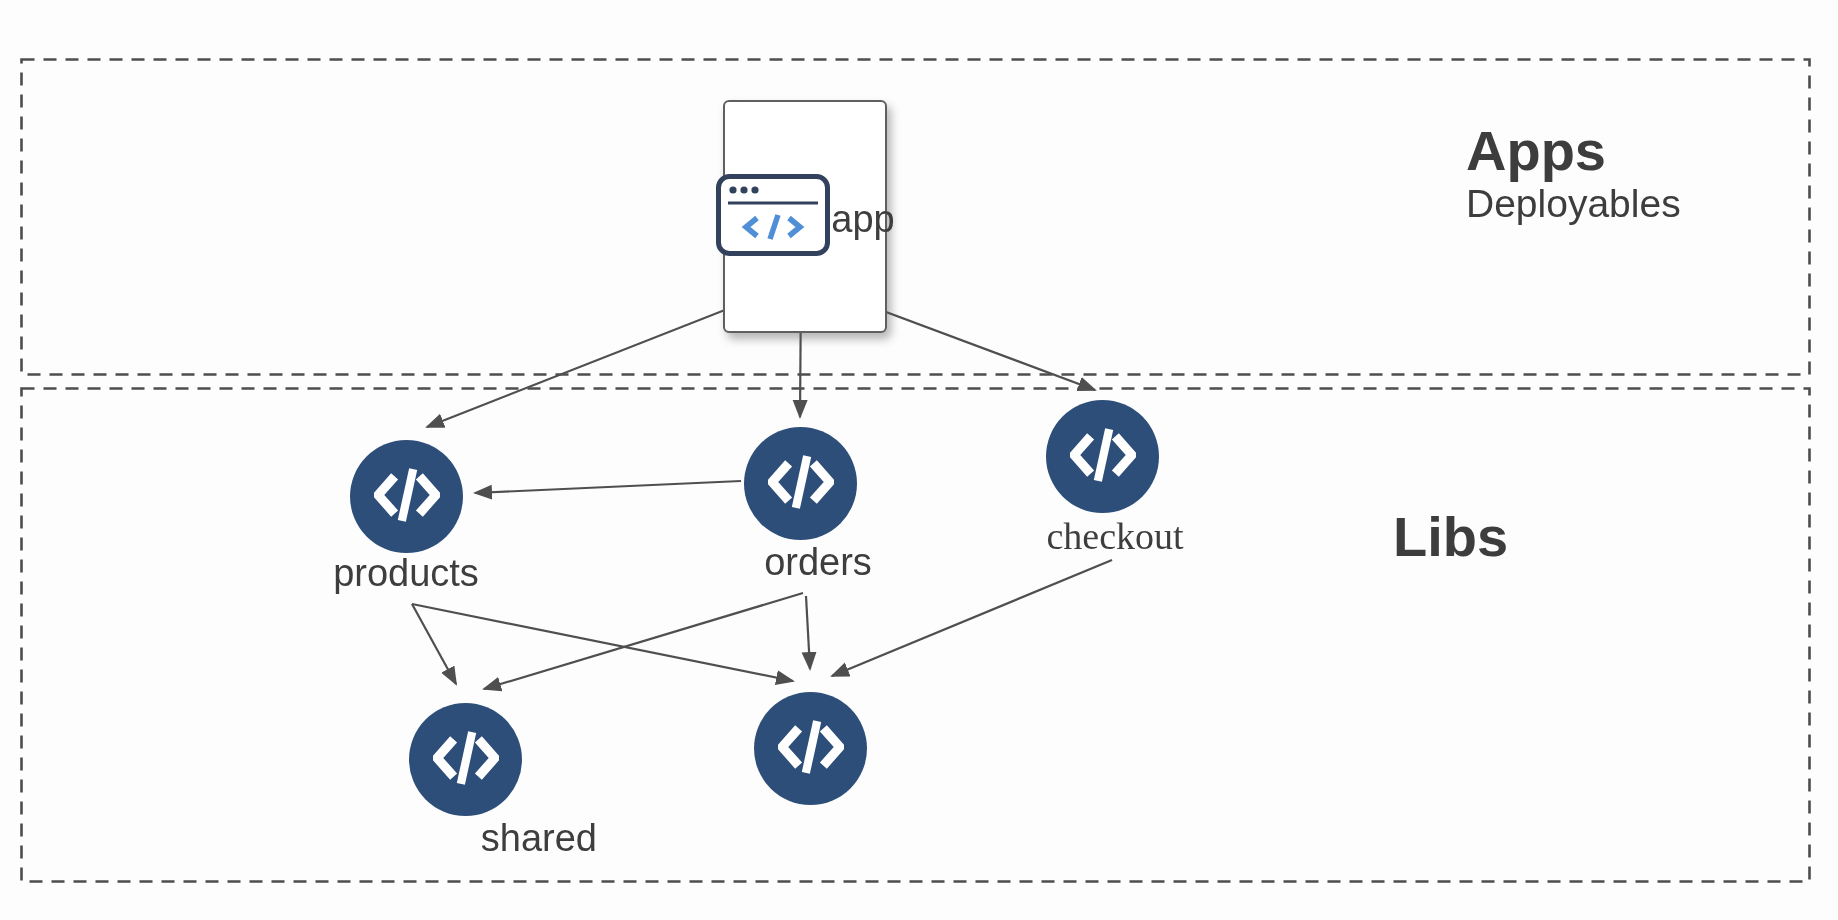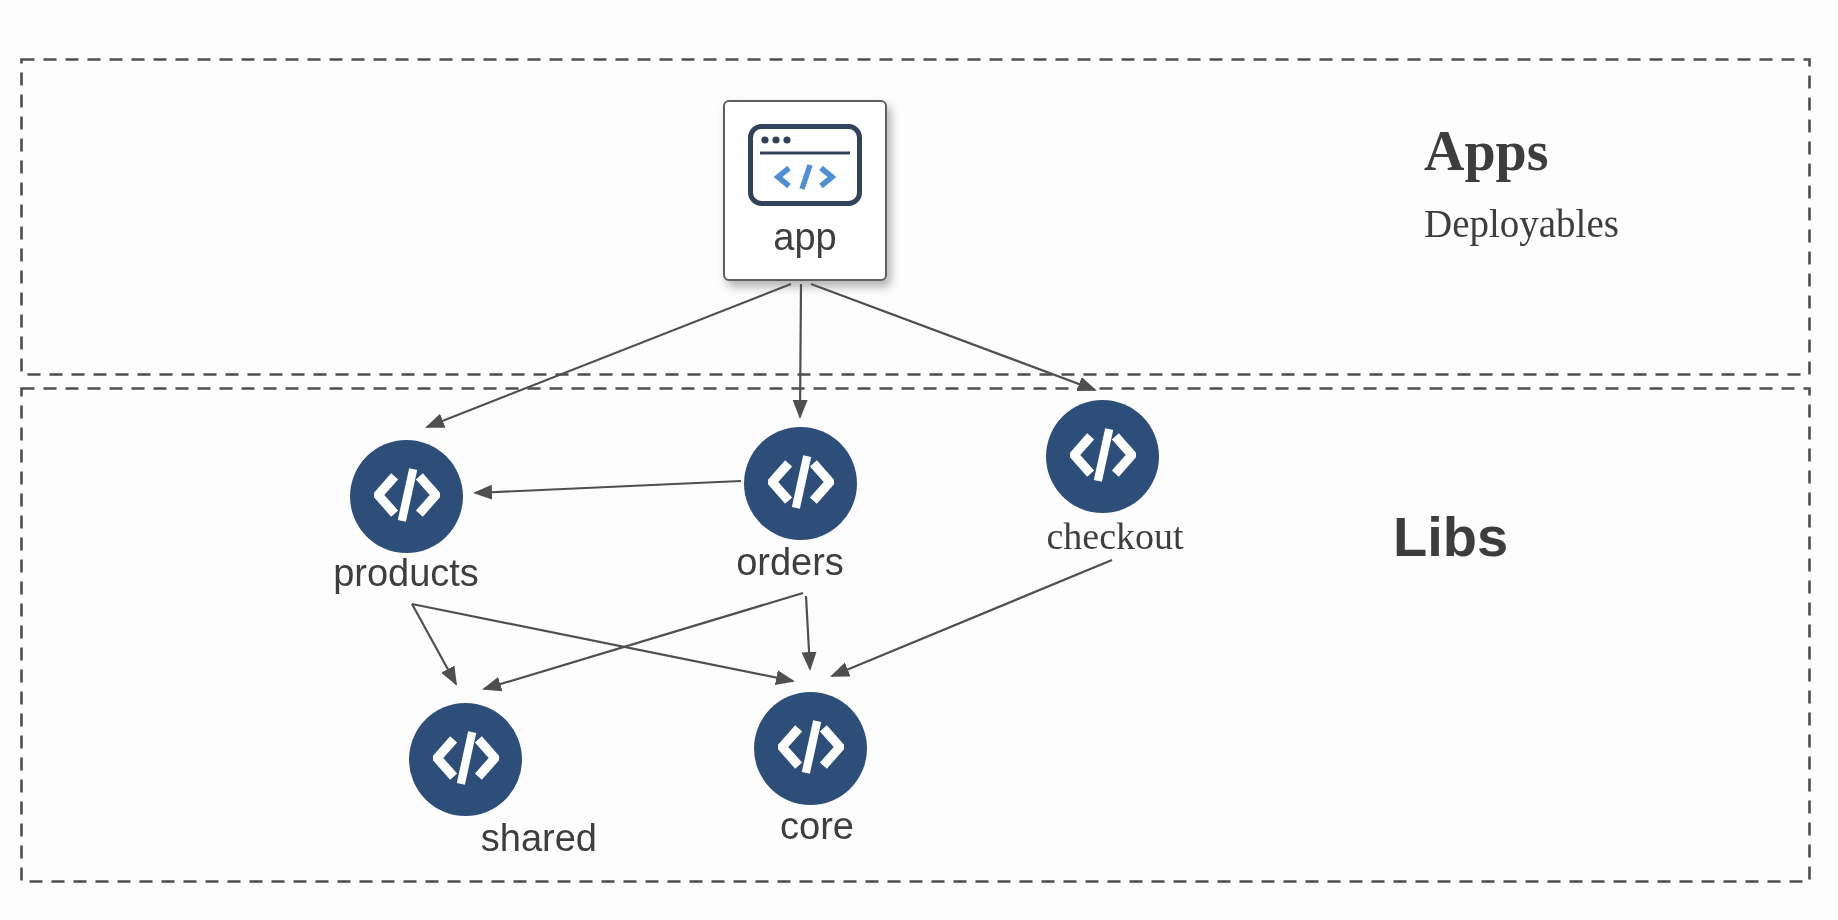--- a/index.html
+++ b/index.html
@@ -7,43 +7,43 @@
     width:1838px;height:920px;position:relative;overflow:hidden;
     background:#fdfdfd;
     font-family:"Liberation Sans", sans-serif;
     color:#3e3e3e;
   }
   .stage{position:absolute;inset:0;}
   svg.diagram-layer{position:absolute;left:0;top:0;}
 
   
   .app-card{
-    position:absolute;left:723px;top:100px;width:164px;height:181px;
+    position:absolute;left:723px;top:100px;width:164px;height:233px;
     background:#ffffff;border:2px solid #5f5f5f;border-radius:6px;
     box-shadow:4px 6px 10px rgba(90,90,90,.45);
-    display:flex;flex-direction:column;align-items:center;justify-content:center;
+    display:flex;flex-direction:row;align-items:center;justify-content:center;
     box-sizing:border-box;z-index:3;
   }
   .app-card .app-label{font-size:38px;line-height:1.1;margin-top:6px;color:#3e3e3e;}
 
   
   .lib-node{
     position:absolute;width:113px;height:113px;border-radius:50%;
     background:#2d4e79;display:flex;align-items:center;justify-content:center;
     z-index:3;
   }
   .node-label{
     position:absolute;width:260px;text-align:center;
     font-size:38px;line-height:1.1;color:#3e3e3e;z-index:3;
   }
 
   
   .section-heading{position:absolute;z-index:3;}
   .section-heading .title{font-size:56px;font-weight:700;color:#3d3d3d;line-height:1.05;}
-  .section-heading .subtitle{font-size:39px;font-weight:400;color:#3d3d3d;line-height:1.2;margin-top:20px;}
+  .section-heading .subtitle{font-size:39px;font-weight:400;color:#3d3d3d;line-height:1.2;margin-top:0;}
 </style>
 </head>
 <body>
 
 <div class="stage">
 
   <svg class="diagram-layer" width="1838" height="920" viewBox="0 0 1838 920">
     <defs>
       <marker id="arrow" markerUnits="userSpaceOnUse" markerWidth="22" markerHeight="18" refX="17" refY="7.5" orient="auto">
         <path d="M0,0 L19,7.5 L0,15 Z" fill="#4f4f4f"></path>
@@ -101,21 +101,21 @@
     <span>
       <svg width="66" height="56" viewBox="0 0 64 54">
         <g stroke="#ffffff" stroke-width="9" fill="none">
           <polyline points="20,9 4,27 20,45"></polyline>
           <polyline points="44,9 60,27 44,45"></polyline>
         </g>
         <line x1="38" y1="2" x2="27" y2="52" stroke="#ffffff" stroke-width="8"></line>
       </svg>
     </span>
   </div>
-  <div class="node-label" style="left:660px;top:542px;">orders</div>
+  <div class="node-label" style="left:688px;top:542px;">orders</div>
 
   <div class="lib-node" style="left:1046px;top:400px;">
     <span>
       <svg width="66" height="56" viewBox="0 0 64 54">
         <g stroke="#ffffff" stroke-width="9" fill="none">
           <polyline points="20,9 4,27 20,45"></polyline>
           <polyline points="44,9 60,27 44,45"></polyline>
         </g>
         <line x1="38" y1="2" x2="27" y2="52" stroke="#ffffff" stroke-width="8"></line>
       </svg>
@@ -140,23 +140,22 @@
     <span>
       <svg width="66" height="56" viewBox="0 0 64 54">
         <g stroke="#ffffff" stroke-width="9" fill="none">
           <polyline points="20,9 4,27 20,45"></polyline>
           <polyline points="44,9 60,27 44,45"></polyline>
         </g>
         <line x1="38" y1="2" x2="27" y2="52" stroke="#ffffff" stroke-width="8"></line>
       </svg>
     </span>
   </div>
-  <div class="node-label" style="left:687px;top:806px;">core</div>
 
-  <div class="section-heading" style="left:1424px;top:122px;font-family:Liberation Serif, serif;">
+  <div class="section-heading" style="left:1466px;top:122px;">
     <div class="title">Apps</div>
     <div class="subtitle">Deployables</div>
   </div>
 
   <div class="section-heading" style="left:1393px;top:508px;">
     <div class="title">Libs</div>
   </div>
 
 </div>
 

